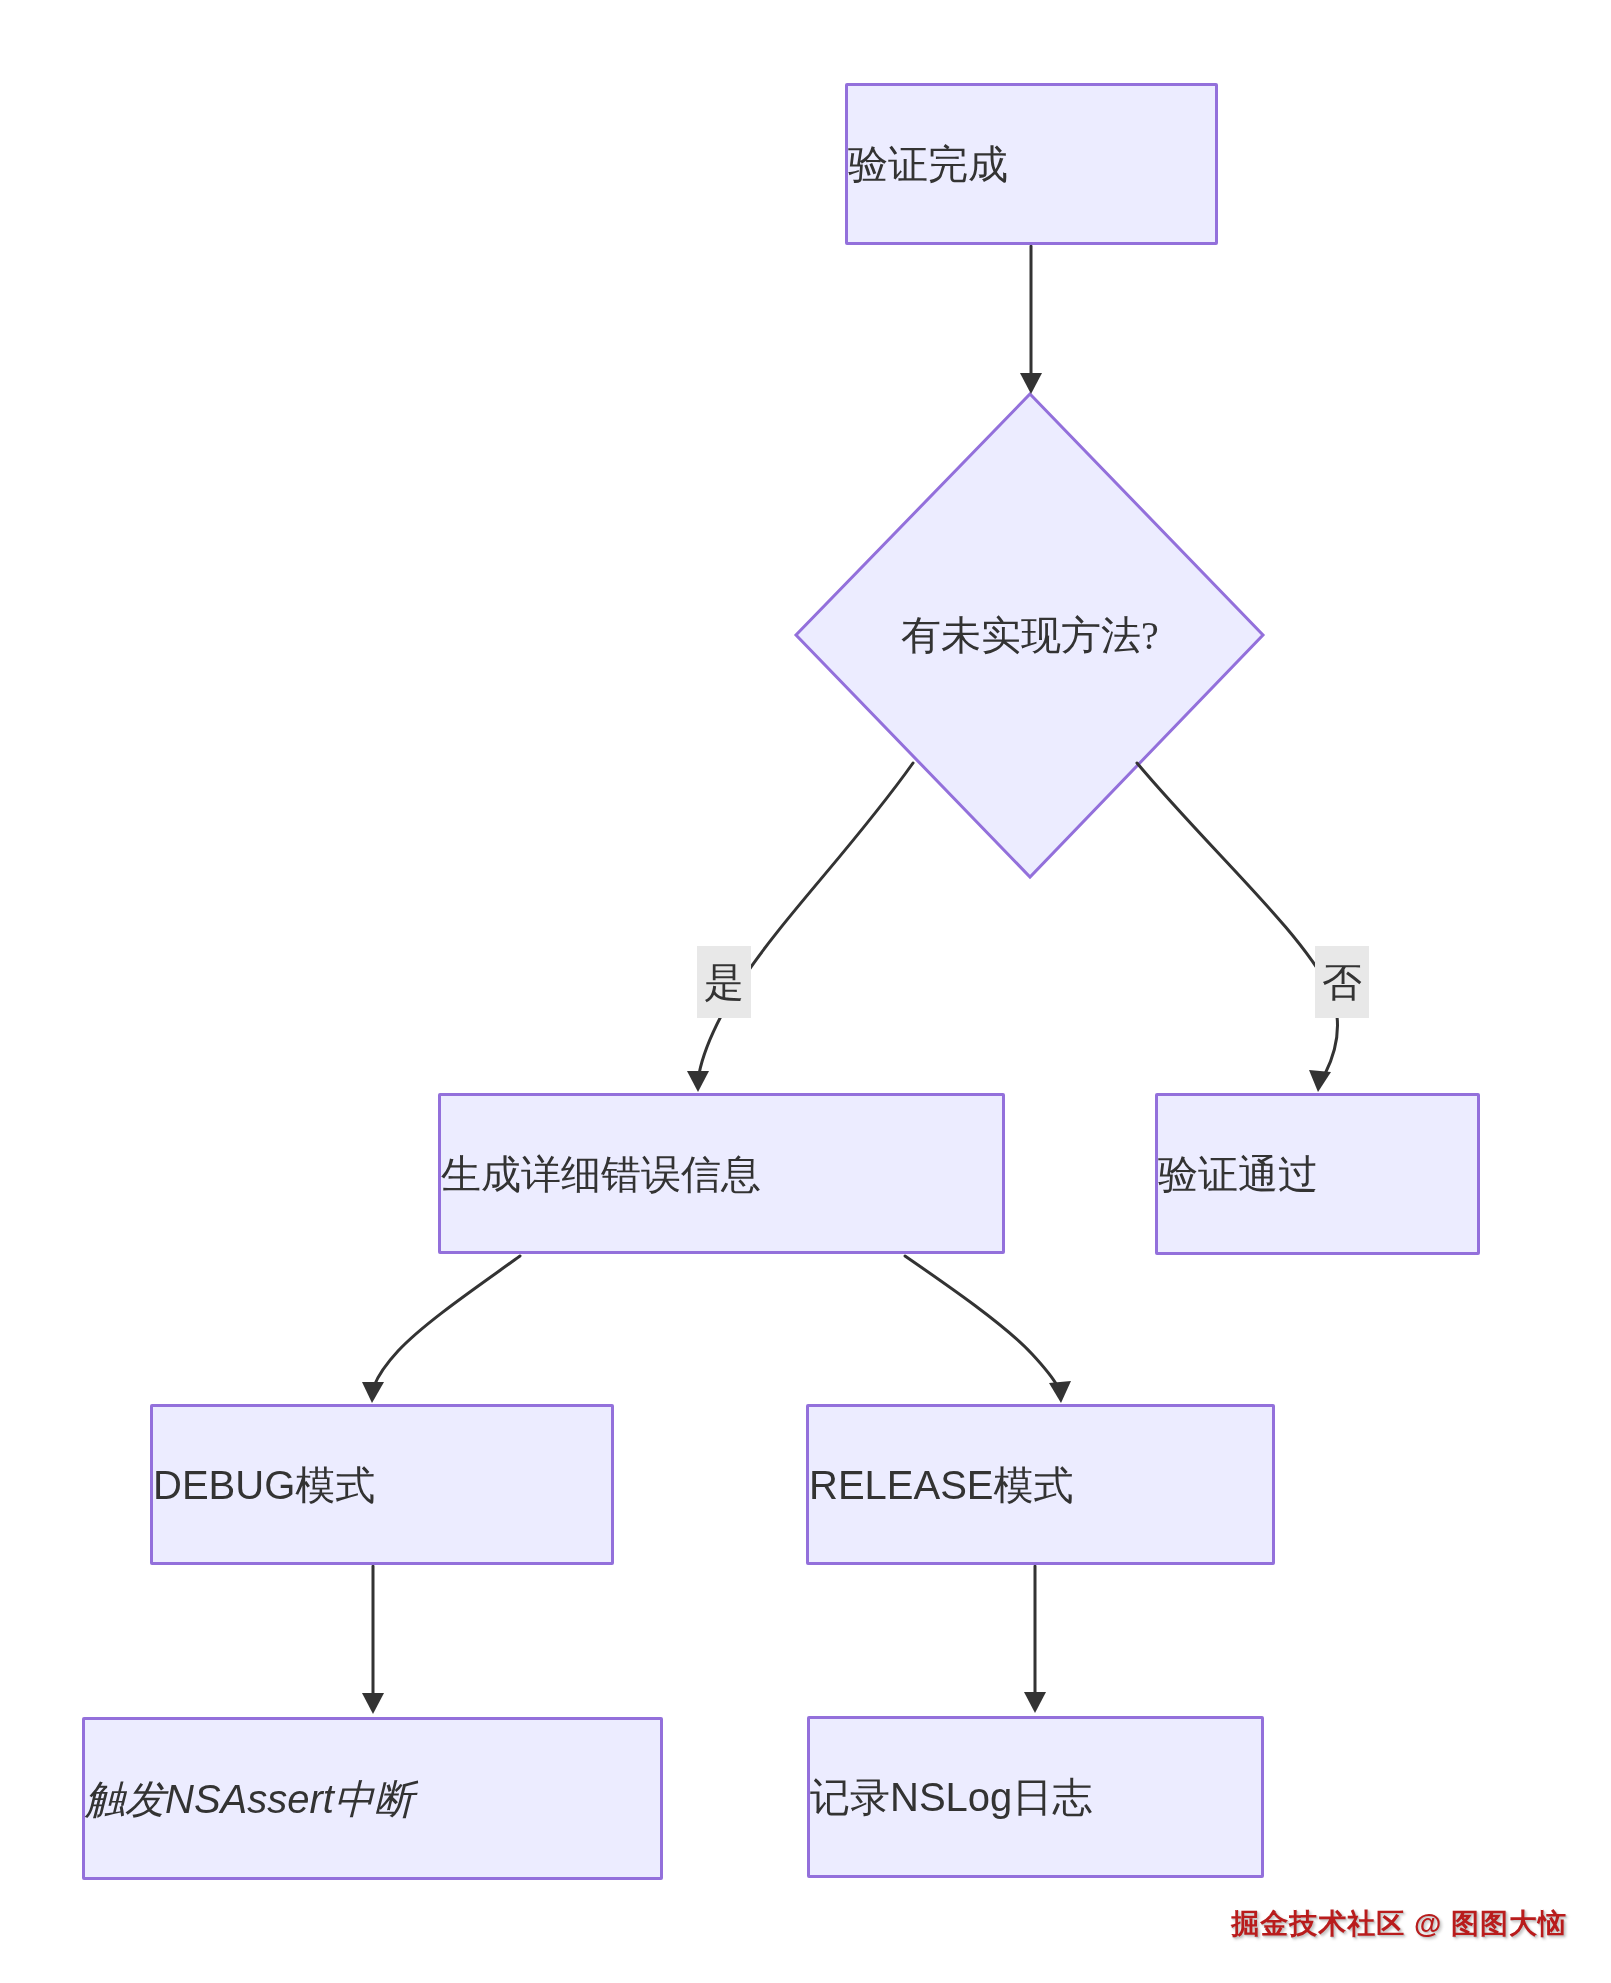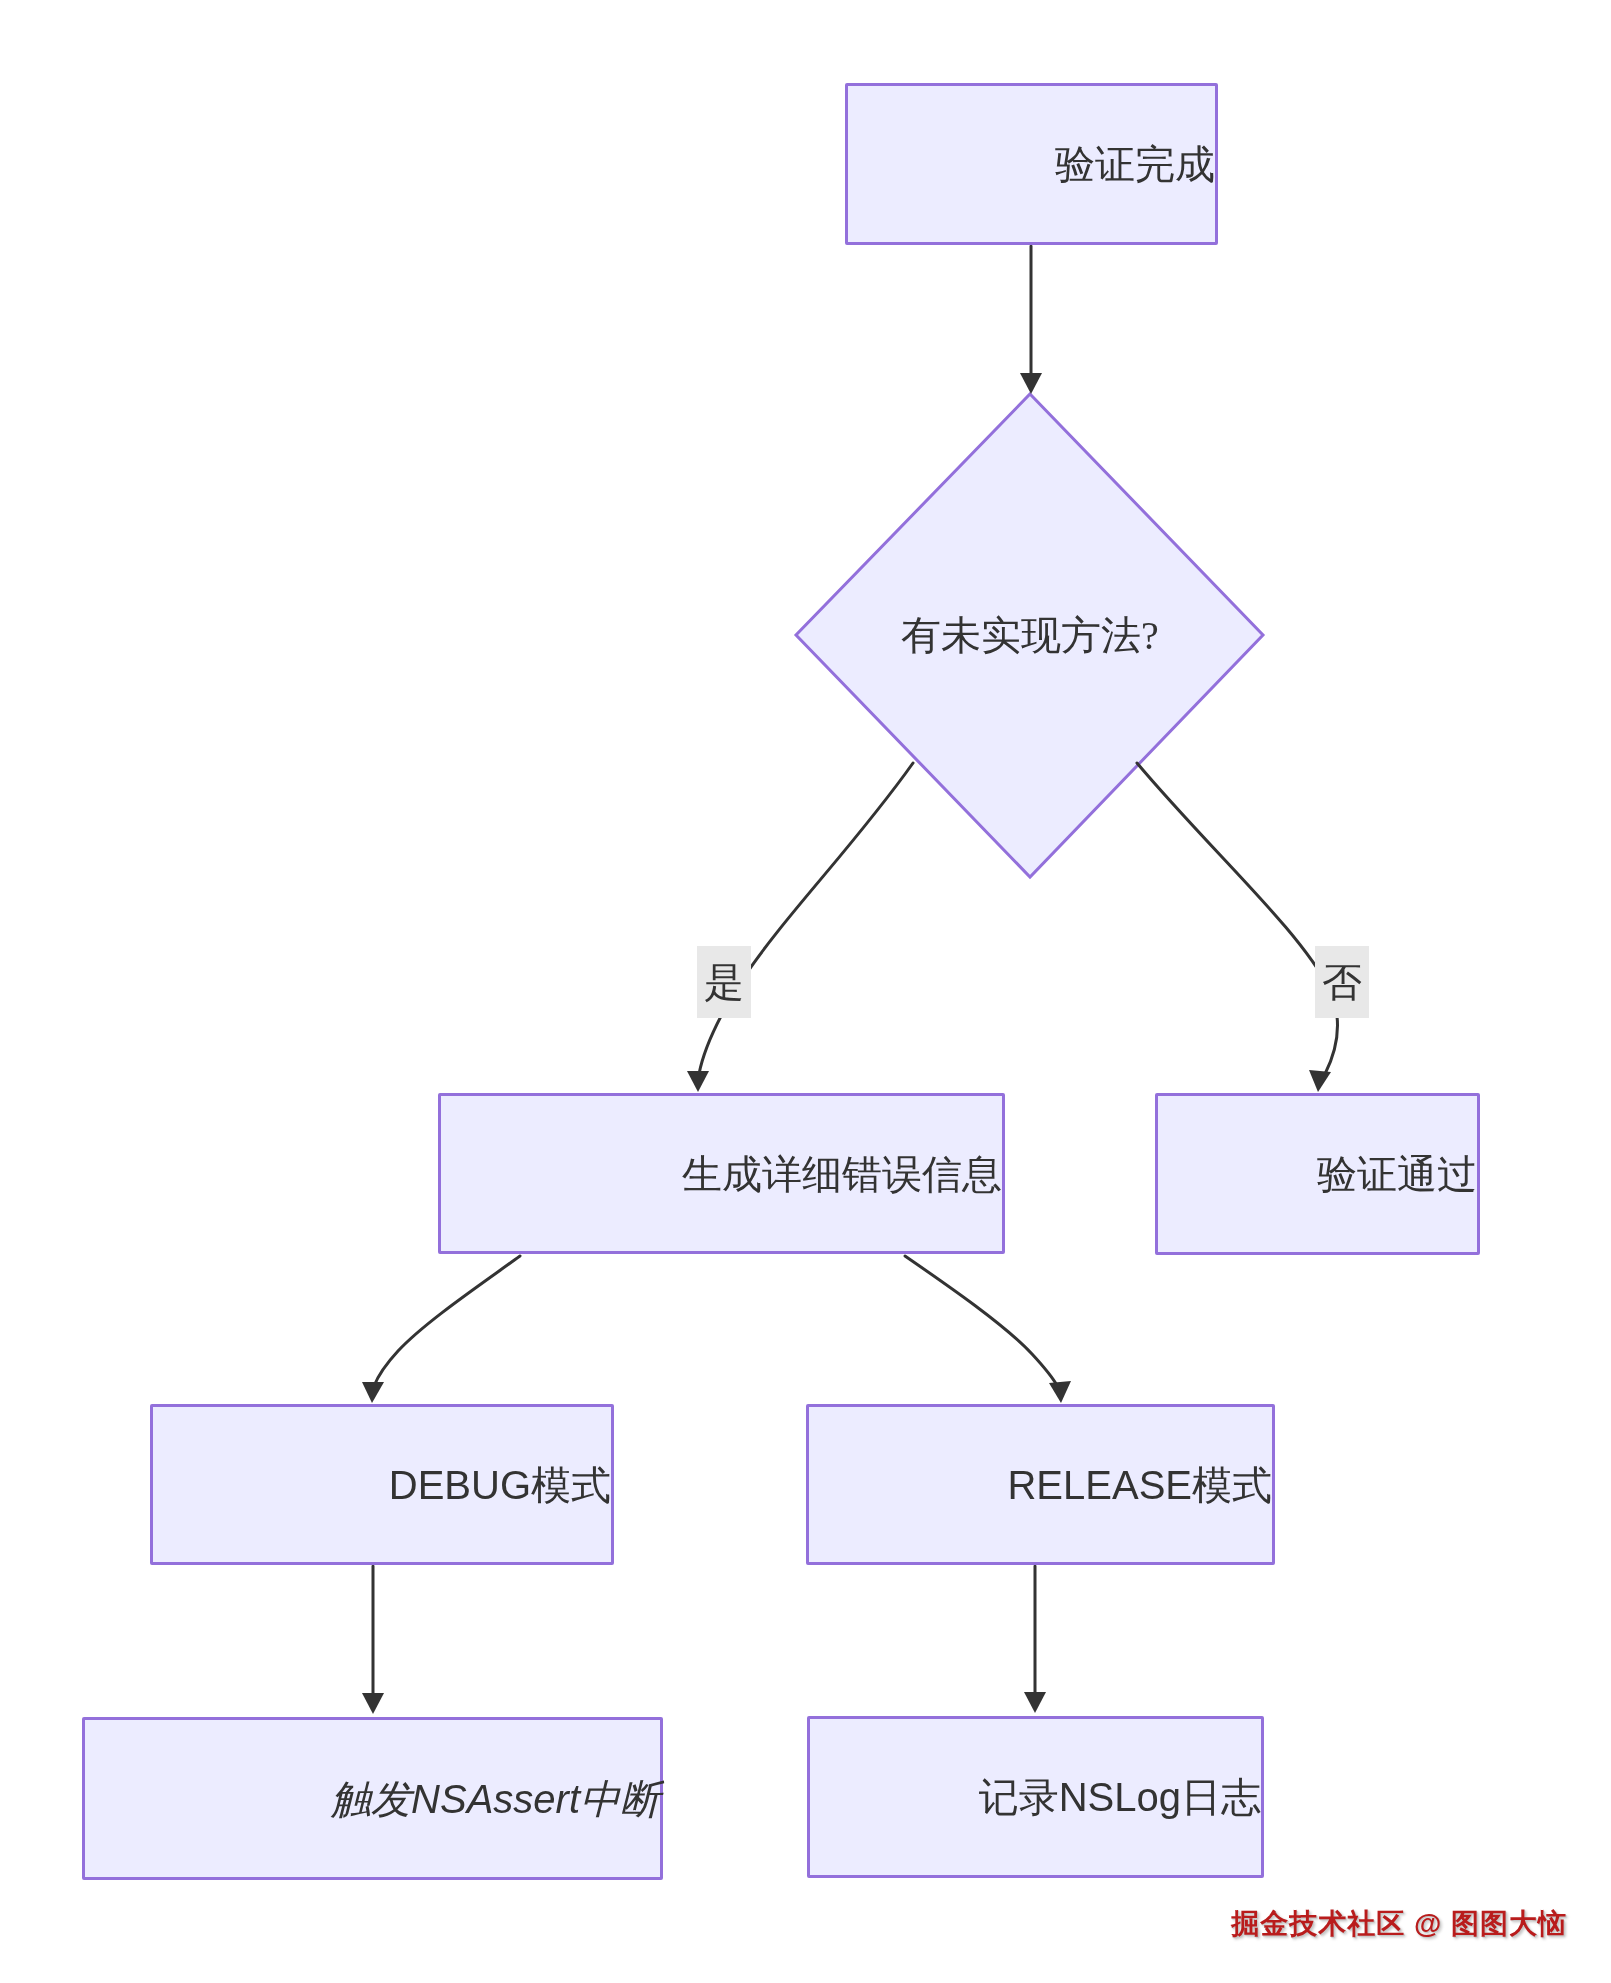--- a/index.html
+++ b/index.html
@@ -20,21 +20,21 @@
   .canvas{position:absolute;inset:0;width:1611px;height:1983px;}
   svg.connectors{position:absolute;left:0;top:0;width:1611px;height:1983px;}
   .edge-path{fill:none;stroke:var(--arrow);stroke-width:3px;stroke-linecap:round;}
   .arrow-head{fill:var(--arrow);stroke:none;}
   .diamond-shape{fill:var(--node-fill);stroke:var(--node-border);stroke-width:3px;}
   .node{
     position:absolute;
     background:var(--node-fill);
     border:3px solid var(--node-border);
     border-radius:2px;
-    display:flex;align-items:center;justify-content:flex-end;
+    display:flex;align-items:center;justify-content:flex-start;
     color:var(--text);
     font-size:40px;
     line-height:1.2;
     text-align:center;
   }
   .diamond-label{
     position:absolute;
     display:flex;align-items:center;justify-content:center;
     color:var(--text);
     font-size:40px;
@@ -102,21 +102,21 @@
   </div>
 
   <div class="edge-label" style="left:1315px;top:946px;width:54px;height:72px;">
     <span>否</span>
   </div>
 
   <div class="node" style="left:438px;top:1093px;width:567px;height:161px;">
     <span>生成详细错误信息</span>
   </div>
 
-  <div class="node" style="left:1155px;top:1093px;width:325px;height:162px;padding-left:36px;">
+  <div class="node" style="left:1155px;top:1093px;width:325px;height:162px;">
     <span>验证通过</span>
   </div>
 
   <div class="node" style="left:150px;top:1404px;width:464px;height:161px;">
     <span>DEBUG模式</span>
   </div>
 
   <div class="node" style="left:806px;top:1404px;width:469px;height:161px;">
     <span>RELEASE模式</span>
   </div>

